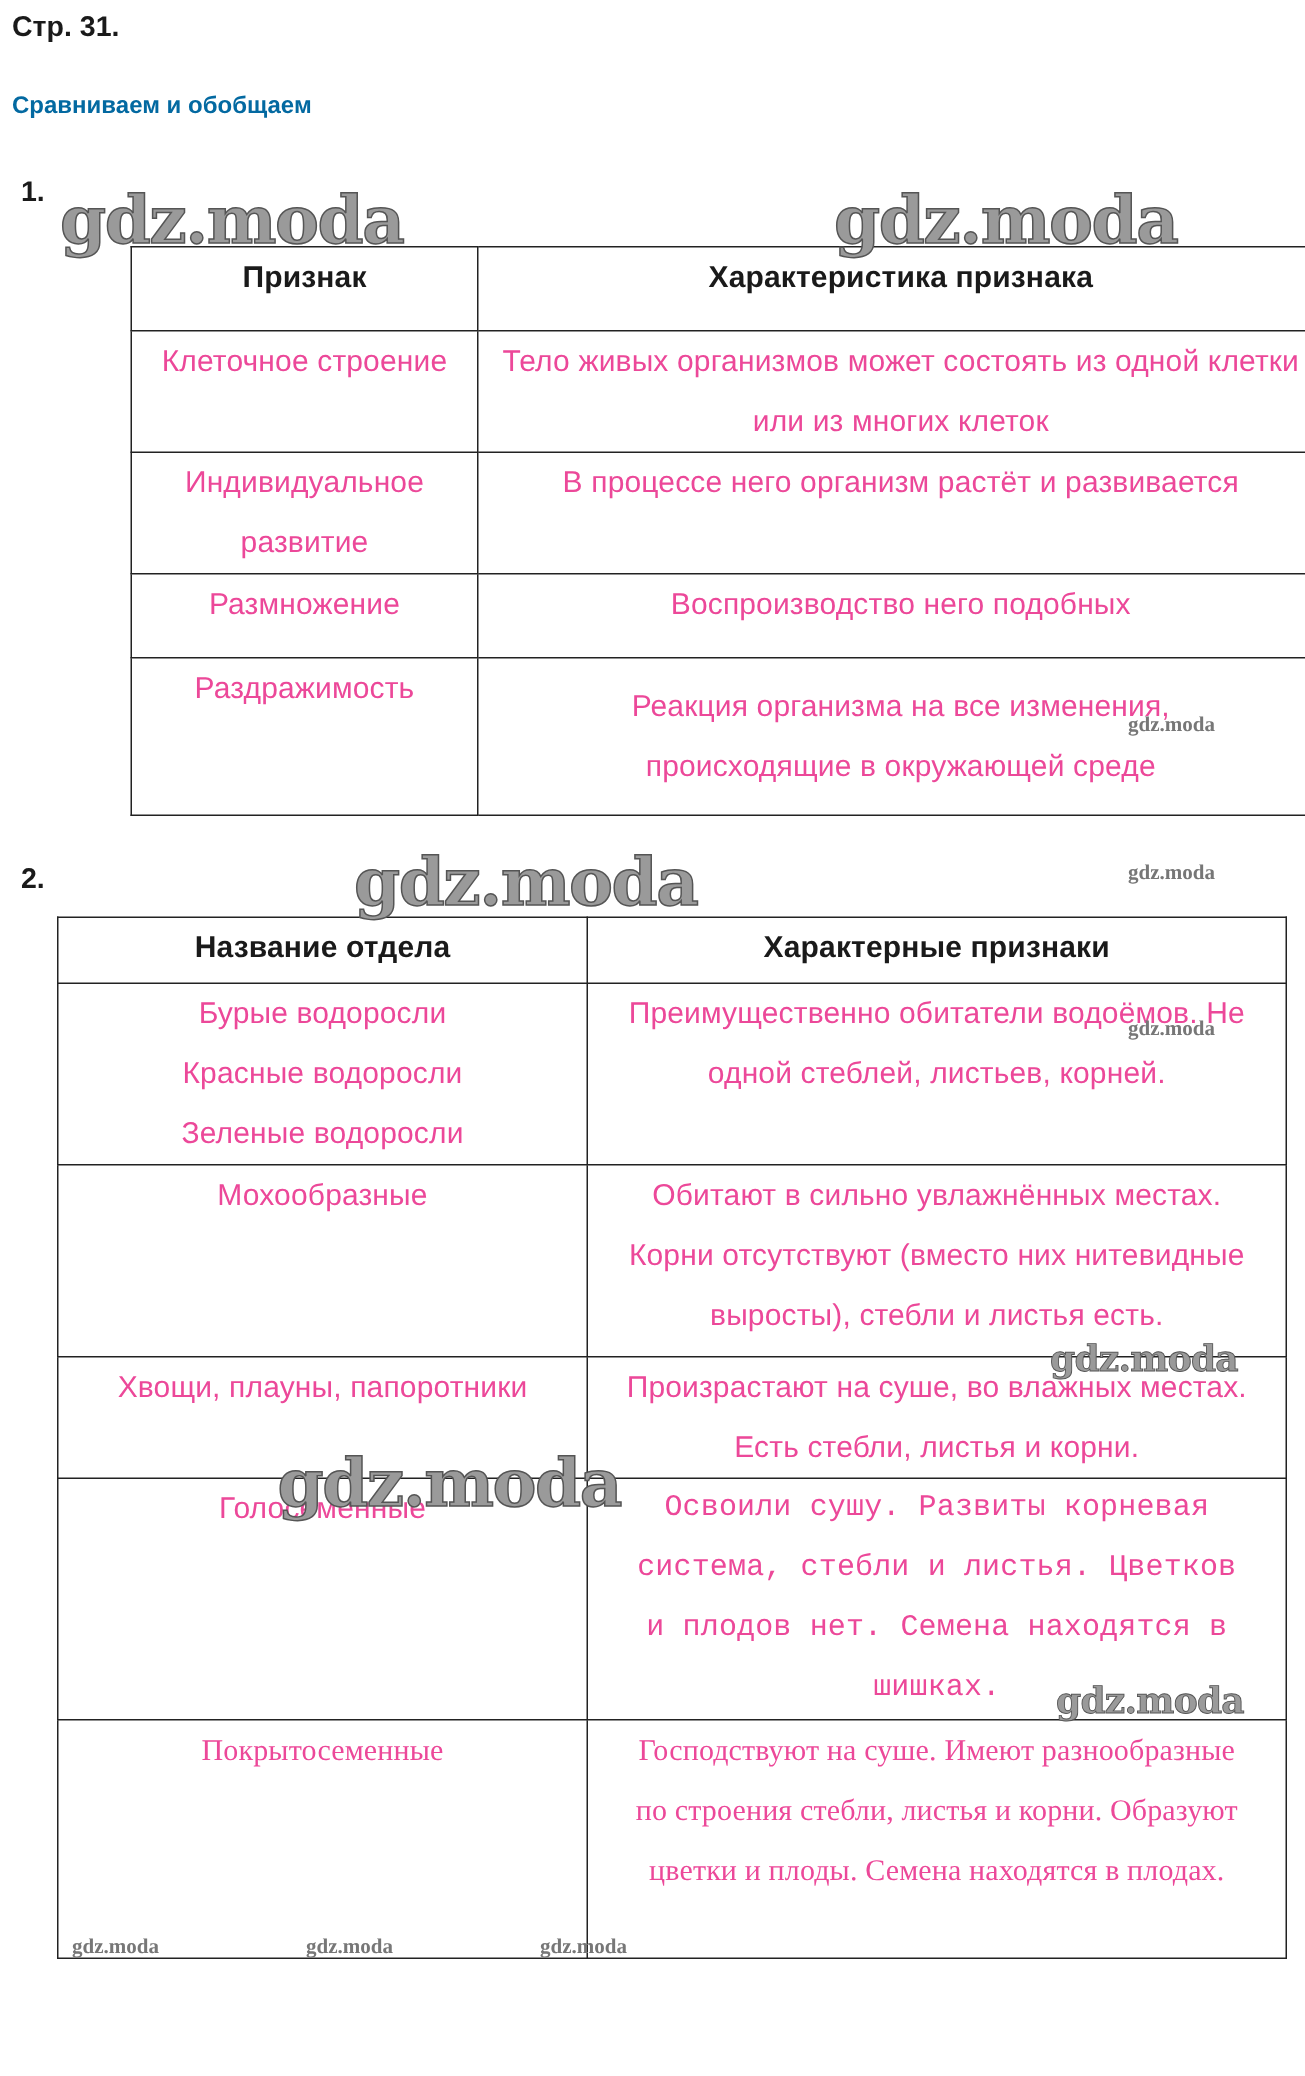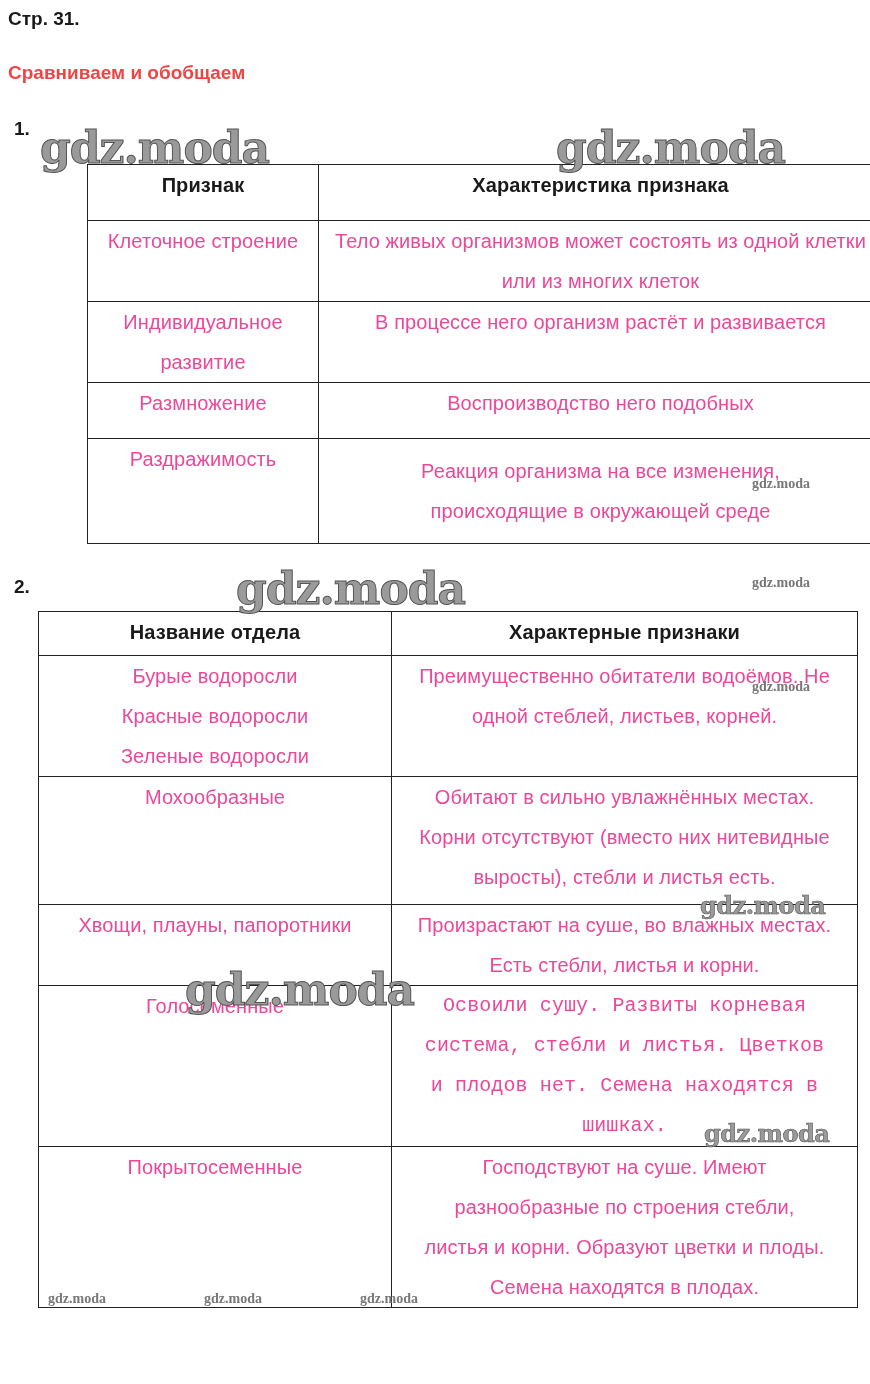--- a/index.html
+++ b/index.html
@@ -1,21 +1,21 @@
 <!DOCTYPE html>
 <html><head>
   <meta charset="utf-8">
   <style>
     html, body { margin: 0; padding: 0; background: #ffffff; }
     body {
       width: 870px; height: 1384px; position: relative; overflow: hidden;
       font-family: "Liberation Sans", sans-serif; color: #222;
     }
     .page-num { position: absolute; left: 8px; top: 8px; font-size: 19px; font-weight: bold; color: #1a1a1a; }
-    .section-title { position: absolute; left: 8px; top: 62px; font-size: 19px; font-weight: bold; color: #ef4444; }
+    .section-title { position: absolute; left: 8px; top: 62px; font-size: 16px; font-weight: bold; color: #0369a1; }
     .task-num { position: absolute; font-size: 19px; font-weight: bold; color: #1a1a1a; }
     table { position: absolute; border-collapse: collapse; table-layout: fixed; }
     td, th {
       border: 1.5px solid #222; vertical-align: top; text-align: center;
       font-size: 20px; line-height: 40px; color: #ec4899; font-weight: normal;
       padding: 0 4px; letter-spacing: 0.1px;
     }
     th { font-weight: bold; color: #1a1a1a; padding-top: 0; }
     .wm-big {
       position: absolute; font-family: "DejaVu Serif", "Liberation Serif", serif;
@@ -92,21 +92,21 @@
     <td style="padding:0 14px;margin-top:20px;">Обитают в сильно увлажнённых местах. Корни отсутствуют (вместо них нитевидные выросты), стебли и листья есть.</td>
   </tr>
   <tr style="height:80px;">
     <td>Хвощи, плауны, папоротники</td>
     <td style="padding:0 24px;">Произрастают на суше, во влажных местах. Есть стебли, листья и корни.</td>
   </tr>
   <tr style="height:159px;margin-top:27px;">
     <td>Голосеменные</td>
     <td style="padding:0 30px;font-family:Liberation Mono, monospace;">Освоили сушу. Развиты корневая система, стебли и листья. Цветков и плодов нет. Семена находятся в шишках.</td>
   </tr>
-  <tr style="height:159px;">
+  <tr style="height:159px;font-family:Liberation Serif, serif;">
     <td>Покрытосеменные</td>
     <td style="padding:0 28px;">Господствуют на суше. Имеют разнообразные по строения стебли, листья и корни. Образуют цветки и плоды. Семена находятся в плодах.</td>
   </tr>
 </tbody>
   </table>
 
 <div class="wm-big" style="left:40px; top:126px;">gdz.moda</div>
 <div class="wm-big" style="left:556px; top:126px;">gdz.moda</div>
 <div class="wm-big" style="left:236px; top:567px;">gdz.moda</div>
 <div class="wm-big" style="left:185px; top:968px;">gdz.moda</div>

